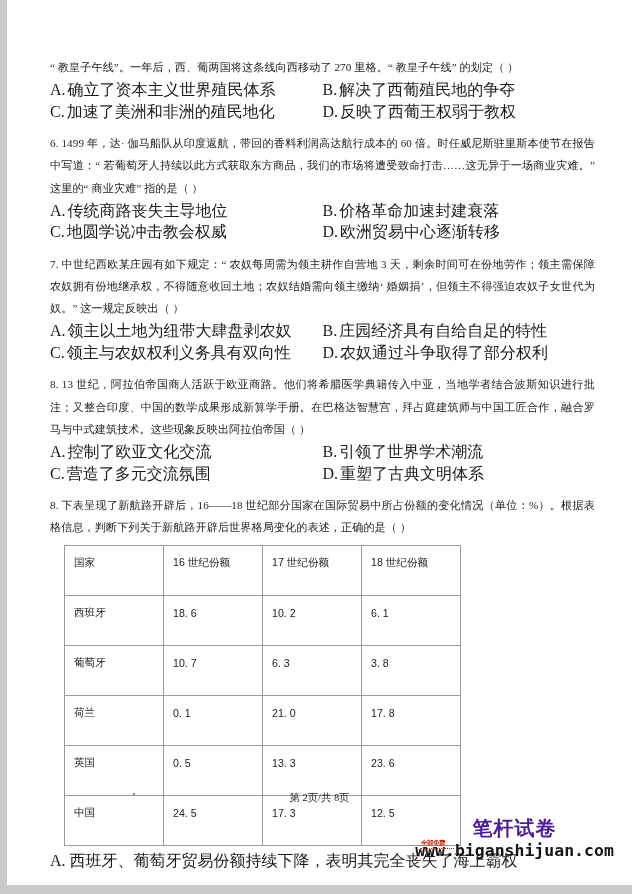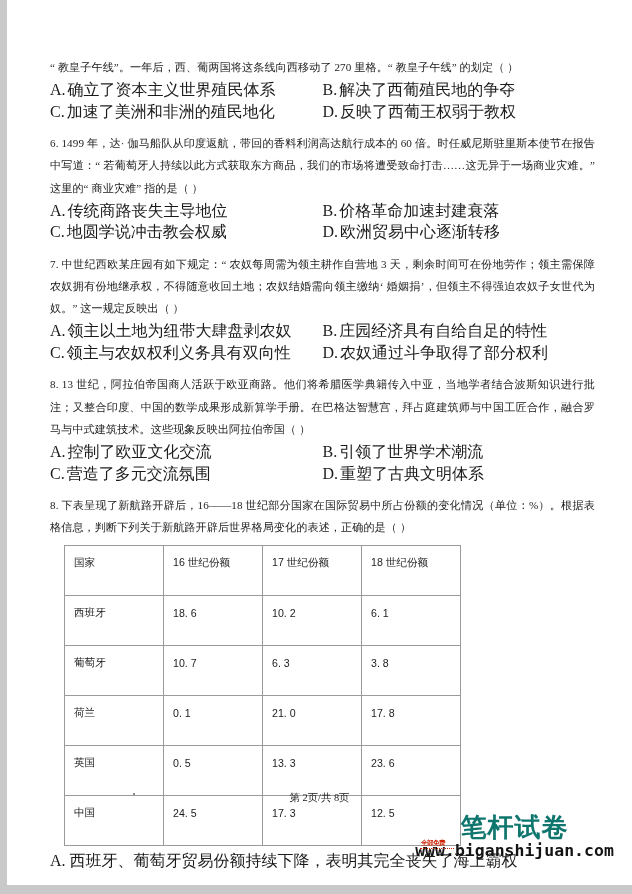--- a/index.html
+++ b/index.html
@@ -125,24 +125,24 @@
 
   
   .watermark {
     position: absolute;
     left: 400px;
     top: 812px;
     width: 215px;
     text-align: center;
   }
   .wm-cn {
-    font-family: Liberation Serif, serif;
-    font-size: 26px;
+    font-family: Liberation Sans, sans-serif;
+    font-size: 20px;
     font-weight: bold;
-    color: #0f766e;
+    color: #4c1d95;
     letter-spacing: 1px;
     line-height: 32px;
     white-space: nowrap;
   }
   .wm-url {
     font-family: "DejaVu Sans Mono", monospace;
     font-size: 16.5px;
     font-weight: bold;
     color: #141414;
     line-height: 18px;

